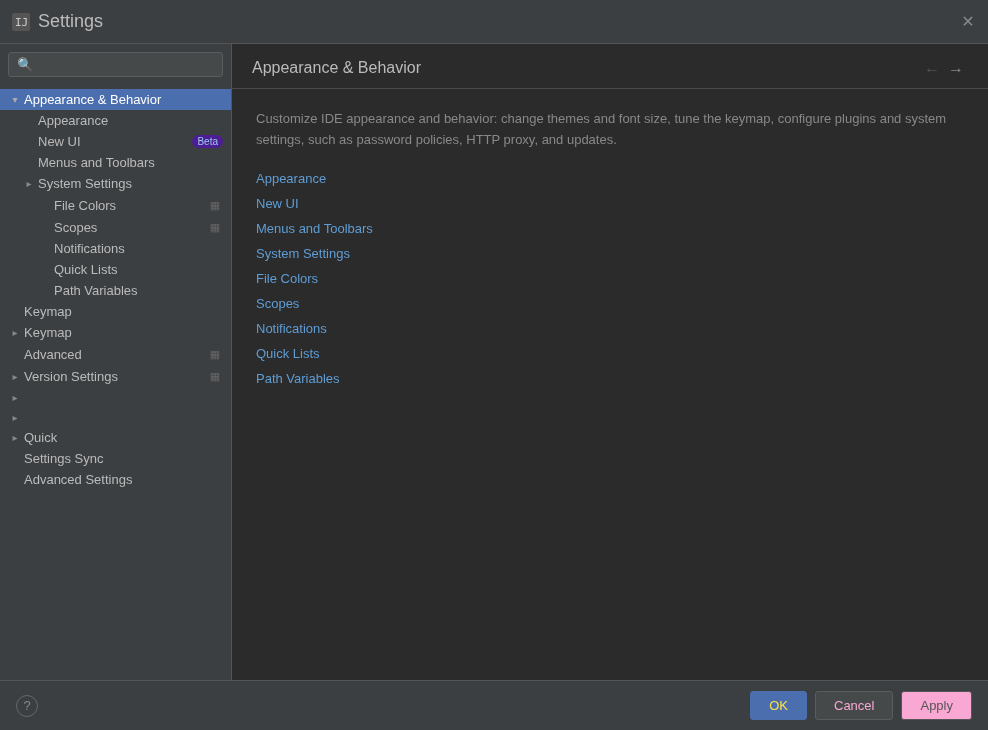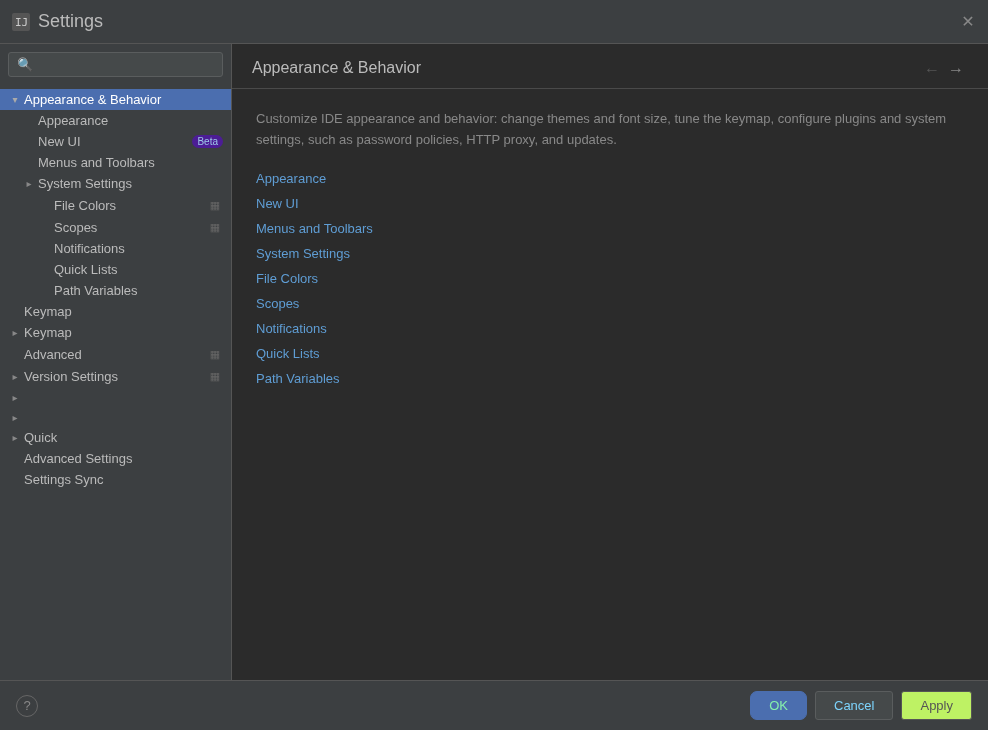--- a/index.html
+++ b/index.html
@@ -219,31 +219,30 @@
     .footer-btn {
       padding: 6px 18px;
       border-radius: 3px;
       font-size: 13px;
       cursor: pointer;
       border: 1px solid transparent;
       margin-left: 8px;
     }
     .footer-btn.primary {
       background: #4b6eaf;
-      color: #86efac;
+      color: #fde047;
       border-color: #4b6eaf;
-      border-radius: 7px;
     }
     .footer-btn.secondary {
       background: #45494a;
-      color: #7dd3fc;
+      color: #f9a8d4;
       border-color: #5a5d5e;
     }
     .footer-btn.disabled {
-      background: #bef264;
+      background: #f9a8d4;
       color: #555;
       border-color: #555;
       cursor: default;
     }
   </style>
 </head>
 <body>
 
 <div class="title-bar">
   <svg class="title-bar-logo" viewBox="0 0 18 18" fill="none">
@@ -326,25 +325,25 @@
         </div>
         <div class="tree-item">
           <span class="chevron">▸</span>
         </div>
         <div class="tree-item">
           <span class="chevron">▸</span>
           <span class="label">Quick</span>
         </div>
         <div class="tree-item">
           <span class="chevron"></span>
+          <span class="label">Settings Sync</span>
+        </div>
+        <div class="tree-item">
+          <span class="chevron"></span>
           <span class="label">Advanced Settings</span>
-        </div>
-        <div class="tree-item">
-          <span class="chevron"></span>
-          <span class="label">Settings Sync</span>
         </div>
       </div>
   </div>
 
   <div class="content">
     <div class="content-header">
       <span class="content-title">Appearance &amp; Behavior</span>
       <button class="nav-btn disabled">←</button>
       <button class="nav-btn">→</button>
     </div>

